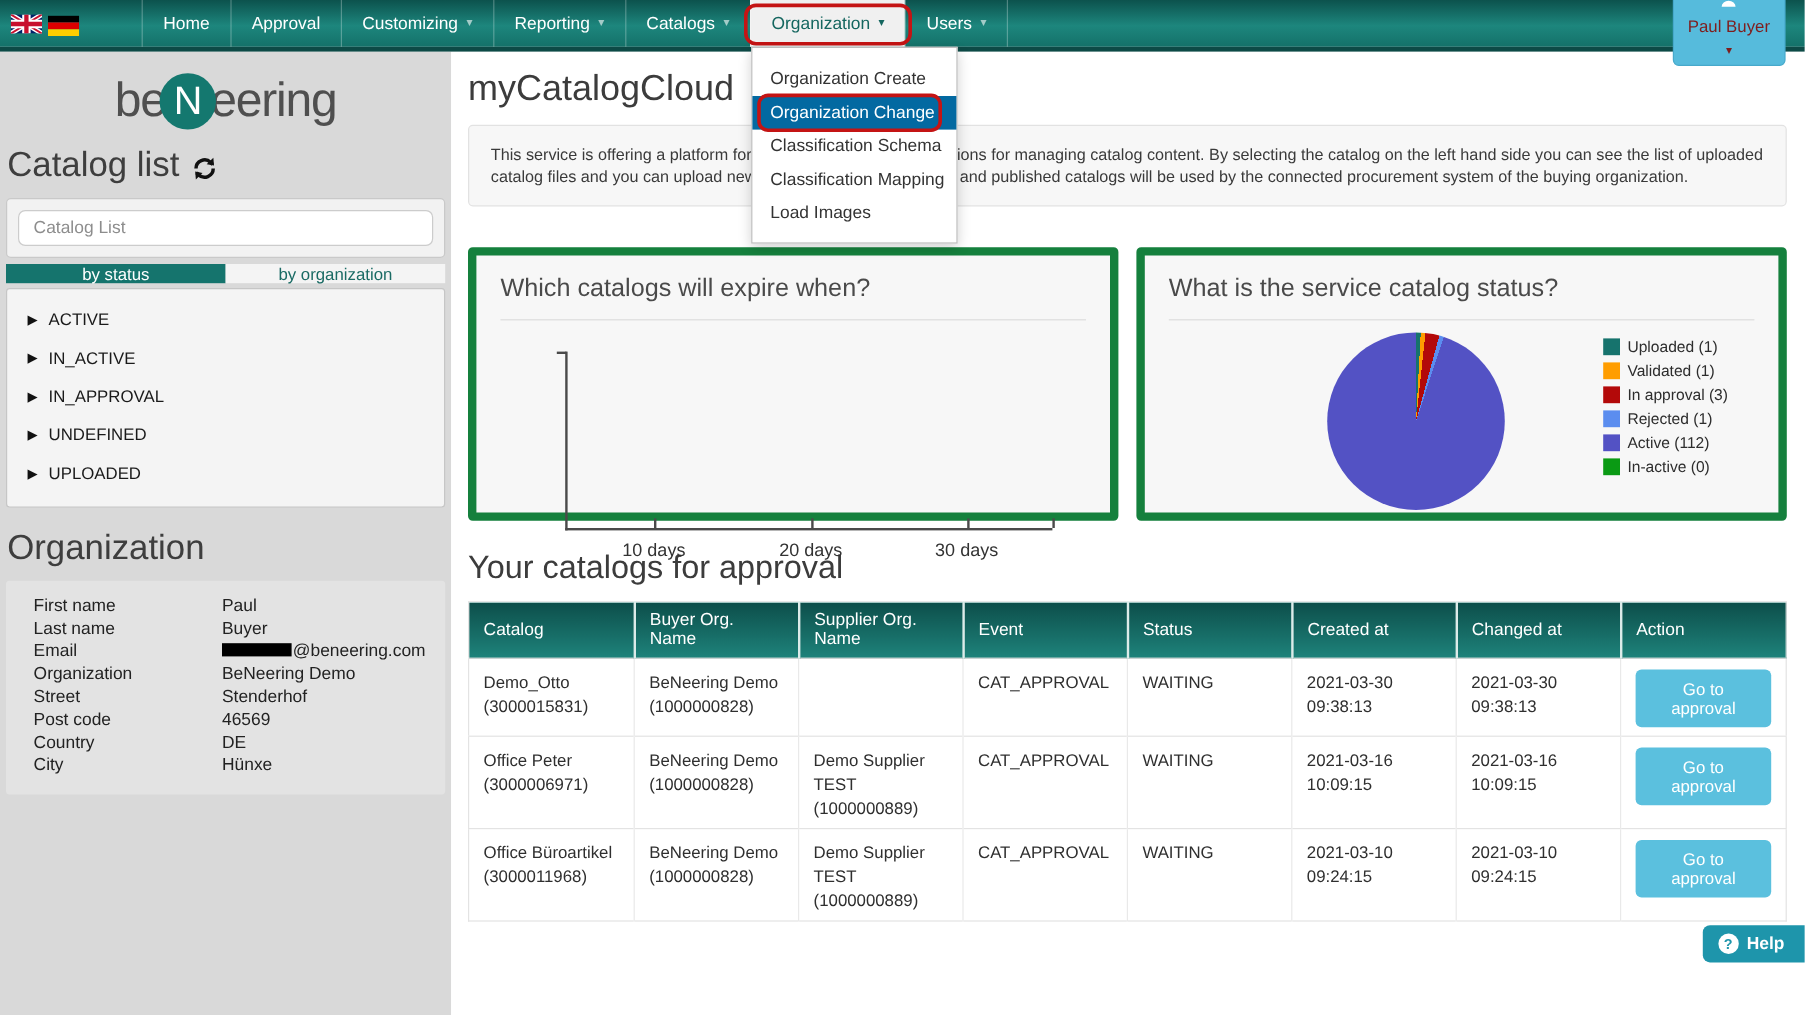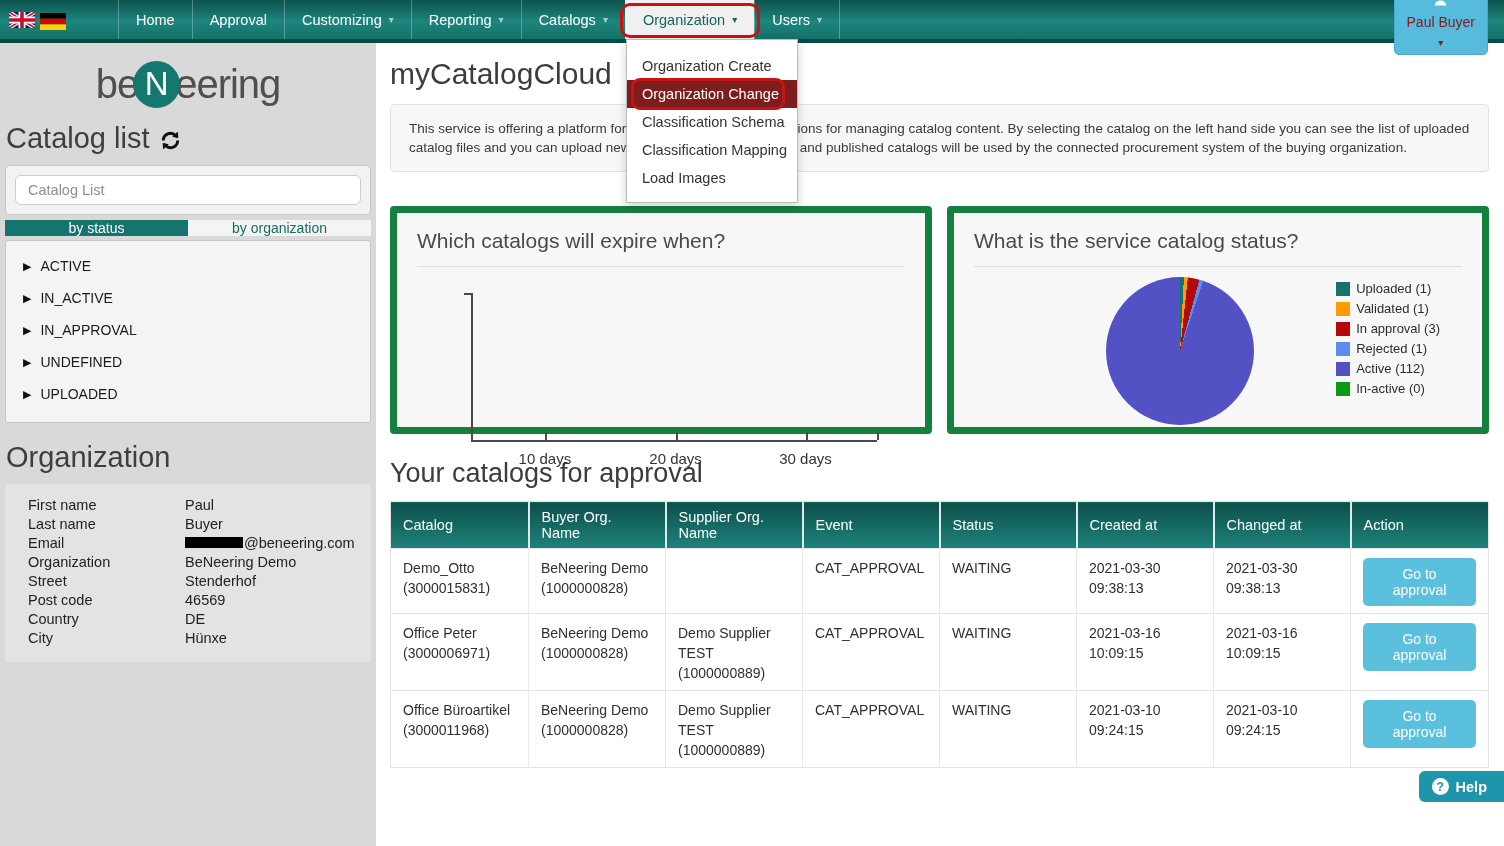--- a/index.html
+++ b/index.html
@@ -26,21 +26,21 @@
     background:#56bbdc; border:1px solid #47a9cb; border-radius:5px; color:#7f1d1d;
     font-size:14px; padding:6px 12px; display:flex; align-items:center; gap:7px; cursor:pointer;flex-direction:column; }
   .user-btn .caret { font-size:10px; }
 
   
   .dropdown { position:absolute; top:39px; left:0; width:172px; background:#fff;
     border:1px solid #bdbdbd; box-shadow:0 4px 10px rgba(0,0,0,.18);
     padding:12px 0 10px; z-index:100; cursor:default; }
   .dropdown-item { position:relative; padding:6px 15px; font-size:14.5px; color:#333;
     white-space:nowrap; cursor:pointer; }
-  .dropdown-item.selected { background:#7f1d1d; color:#fff; }
+  .dropdown-item.selected { background:#0369a1; color:#fff; }
   .dropdown-item.selected::after { content:""; position:absolute; inset:-2px 12px -2px 4px;
     border:3px solid #c41414; border-radius:9px; pointer-events:none; }
 
   
   .sidebar { position:absolute; top:43px; left:0; bottom:0; width:376px; background:#d9d9d9; }
   .logo { display:flex; align-items:center; justify-content:center; margin-top:13px; height:56px; }
   .logo .txt { font-size:40px; font-weight:500; color:#4f4f4f; letter-spacing:-1px; }
   .logo .ncircle { width:47px; height:47px; border-radius:50%; background:#14786f; color:#fff;
     display:flex; align-items:center; justify-content:center; font-size:33px; font-weight:500;
     margin:0 -5px; z-index:1; }

